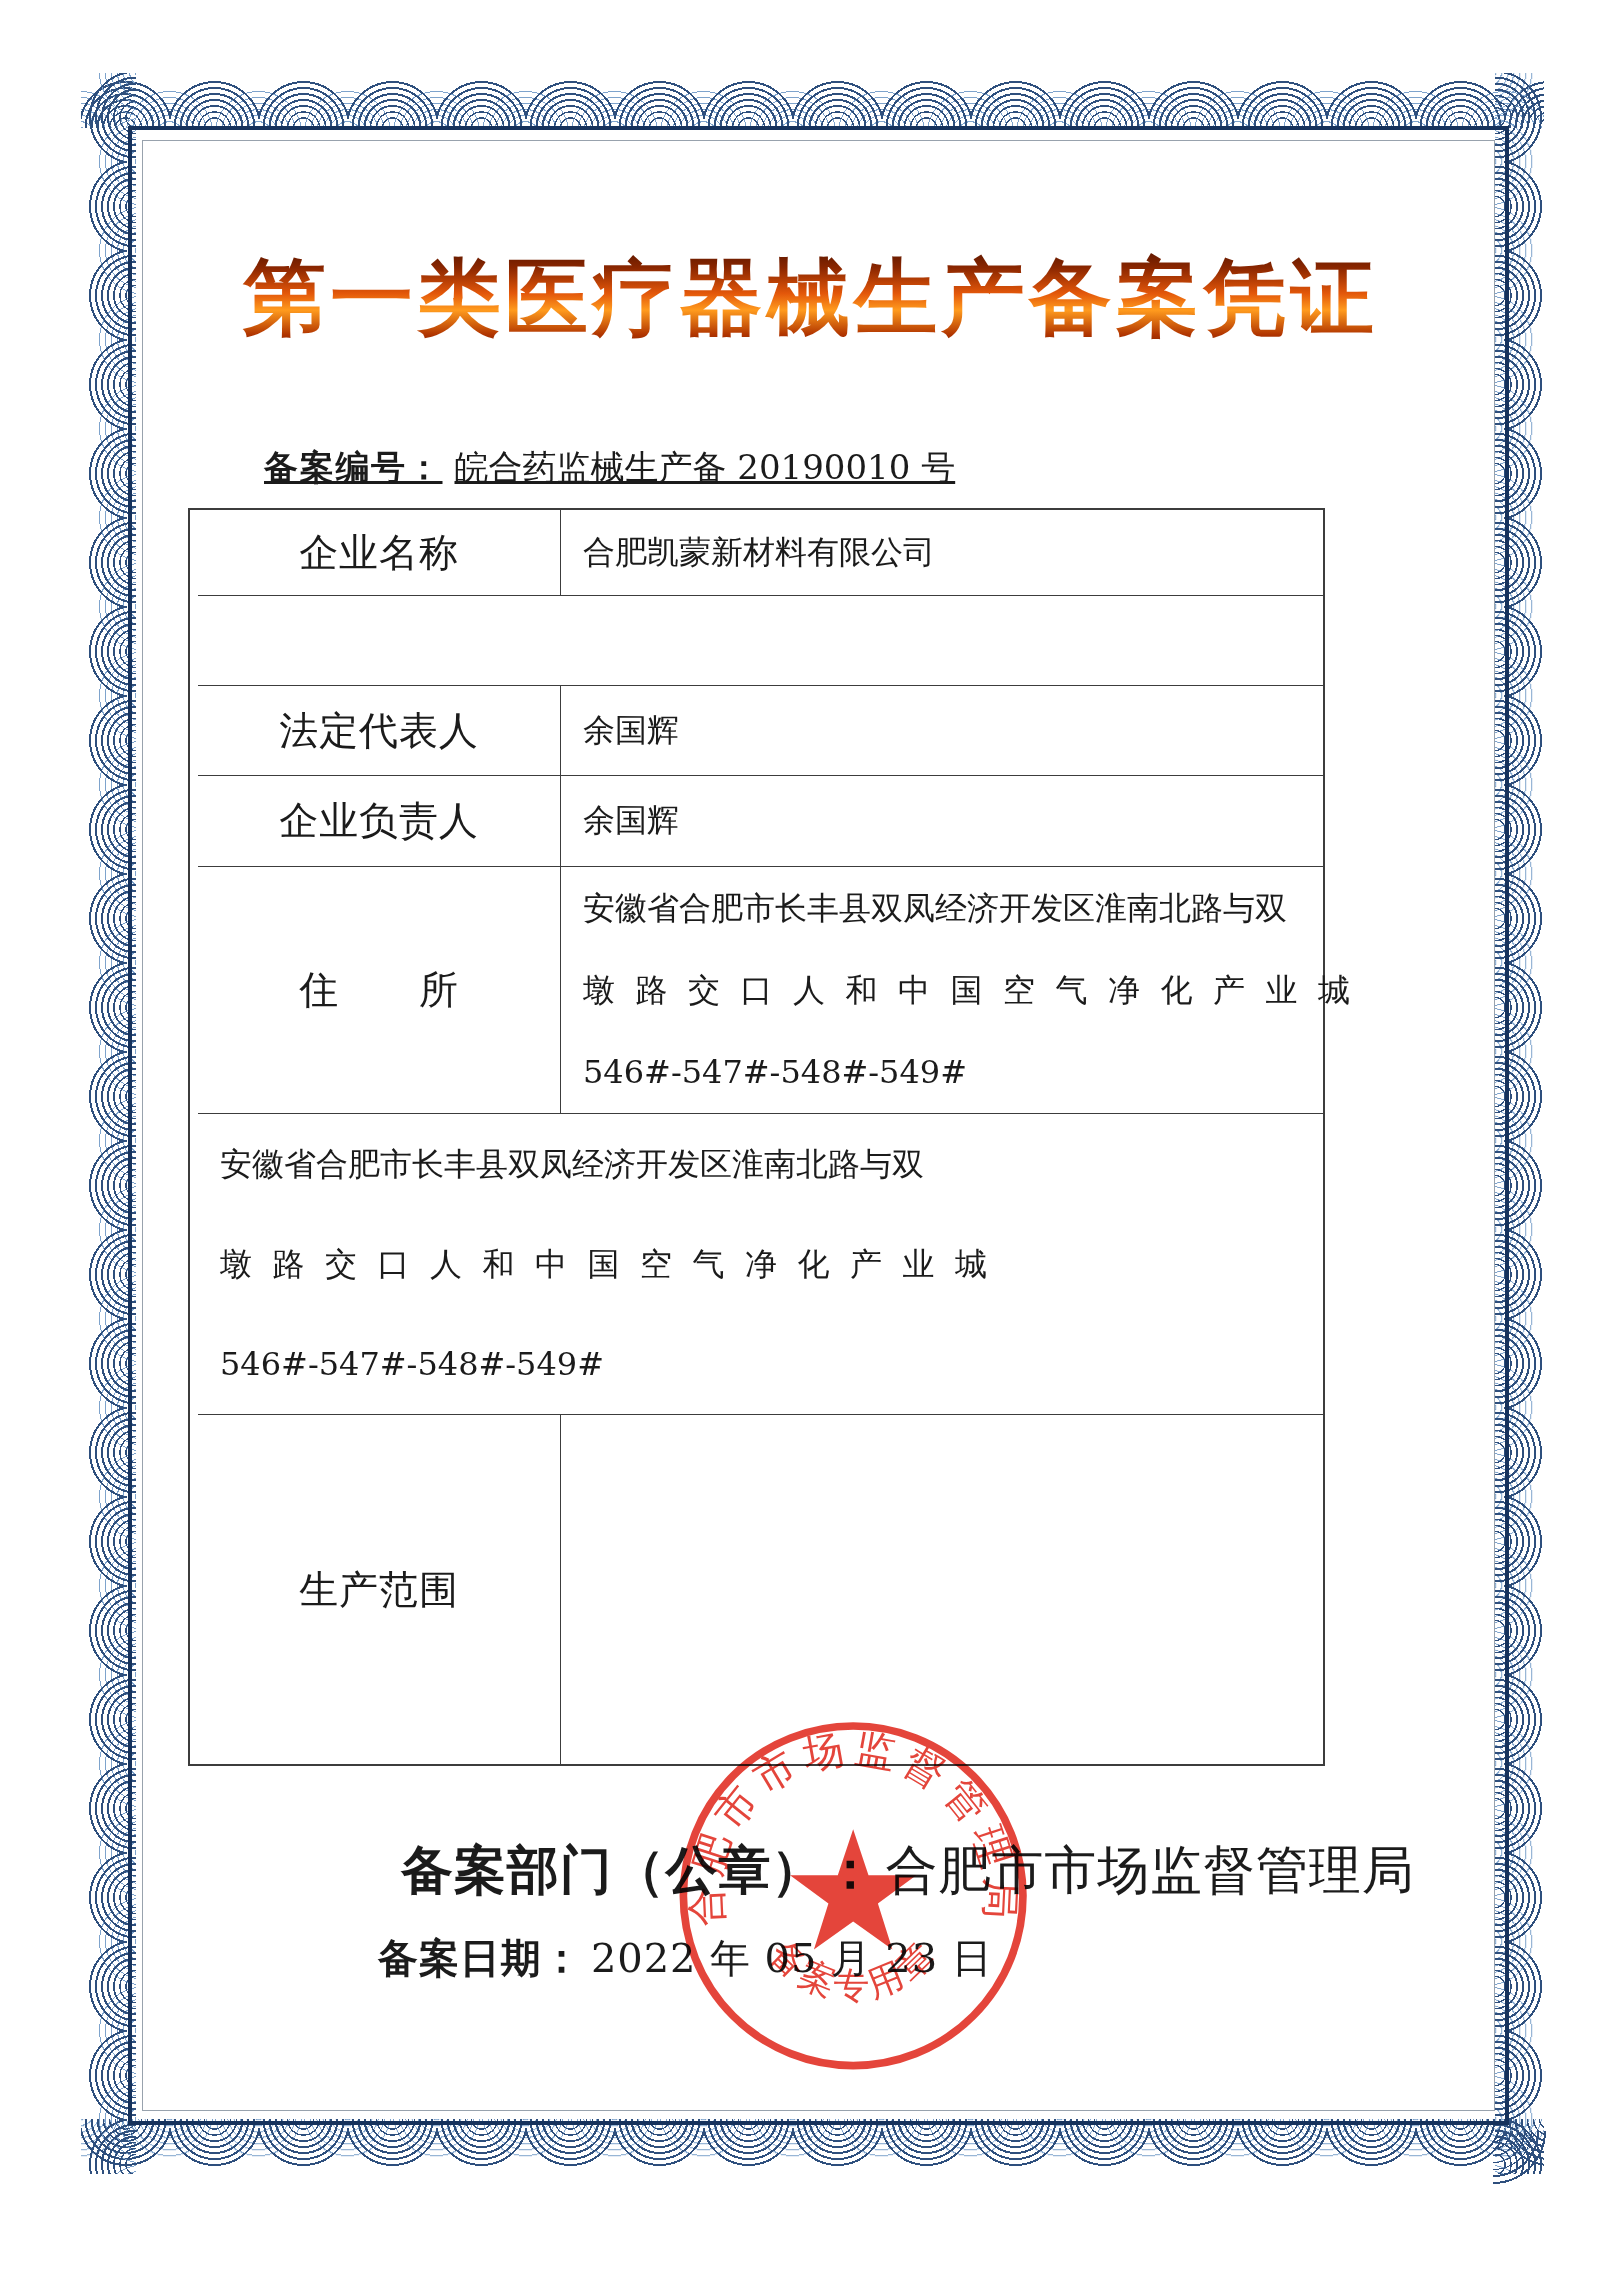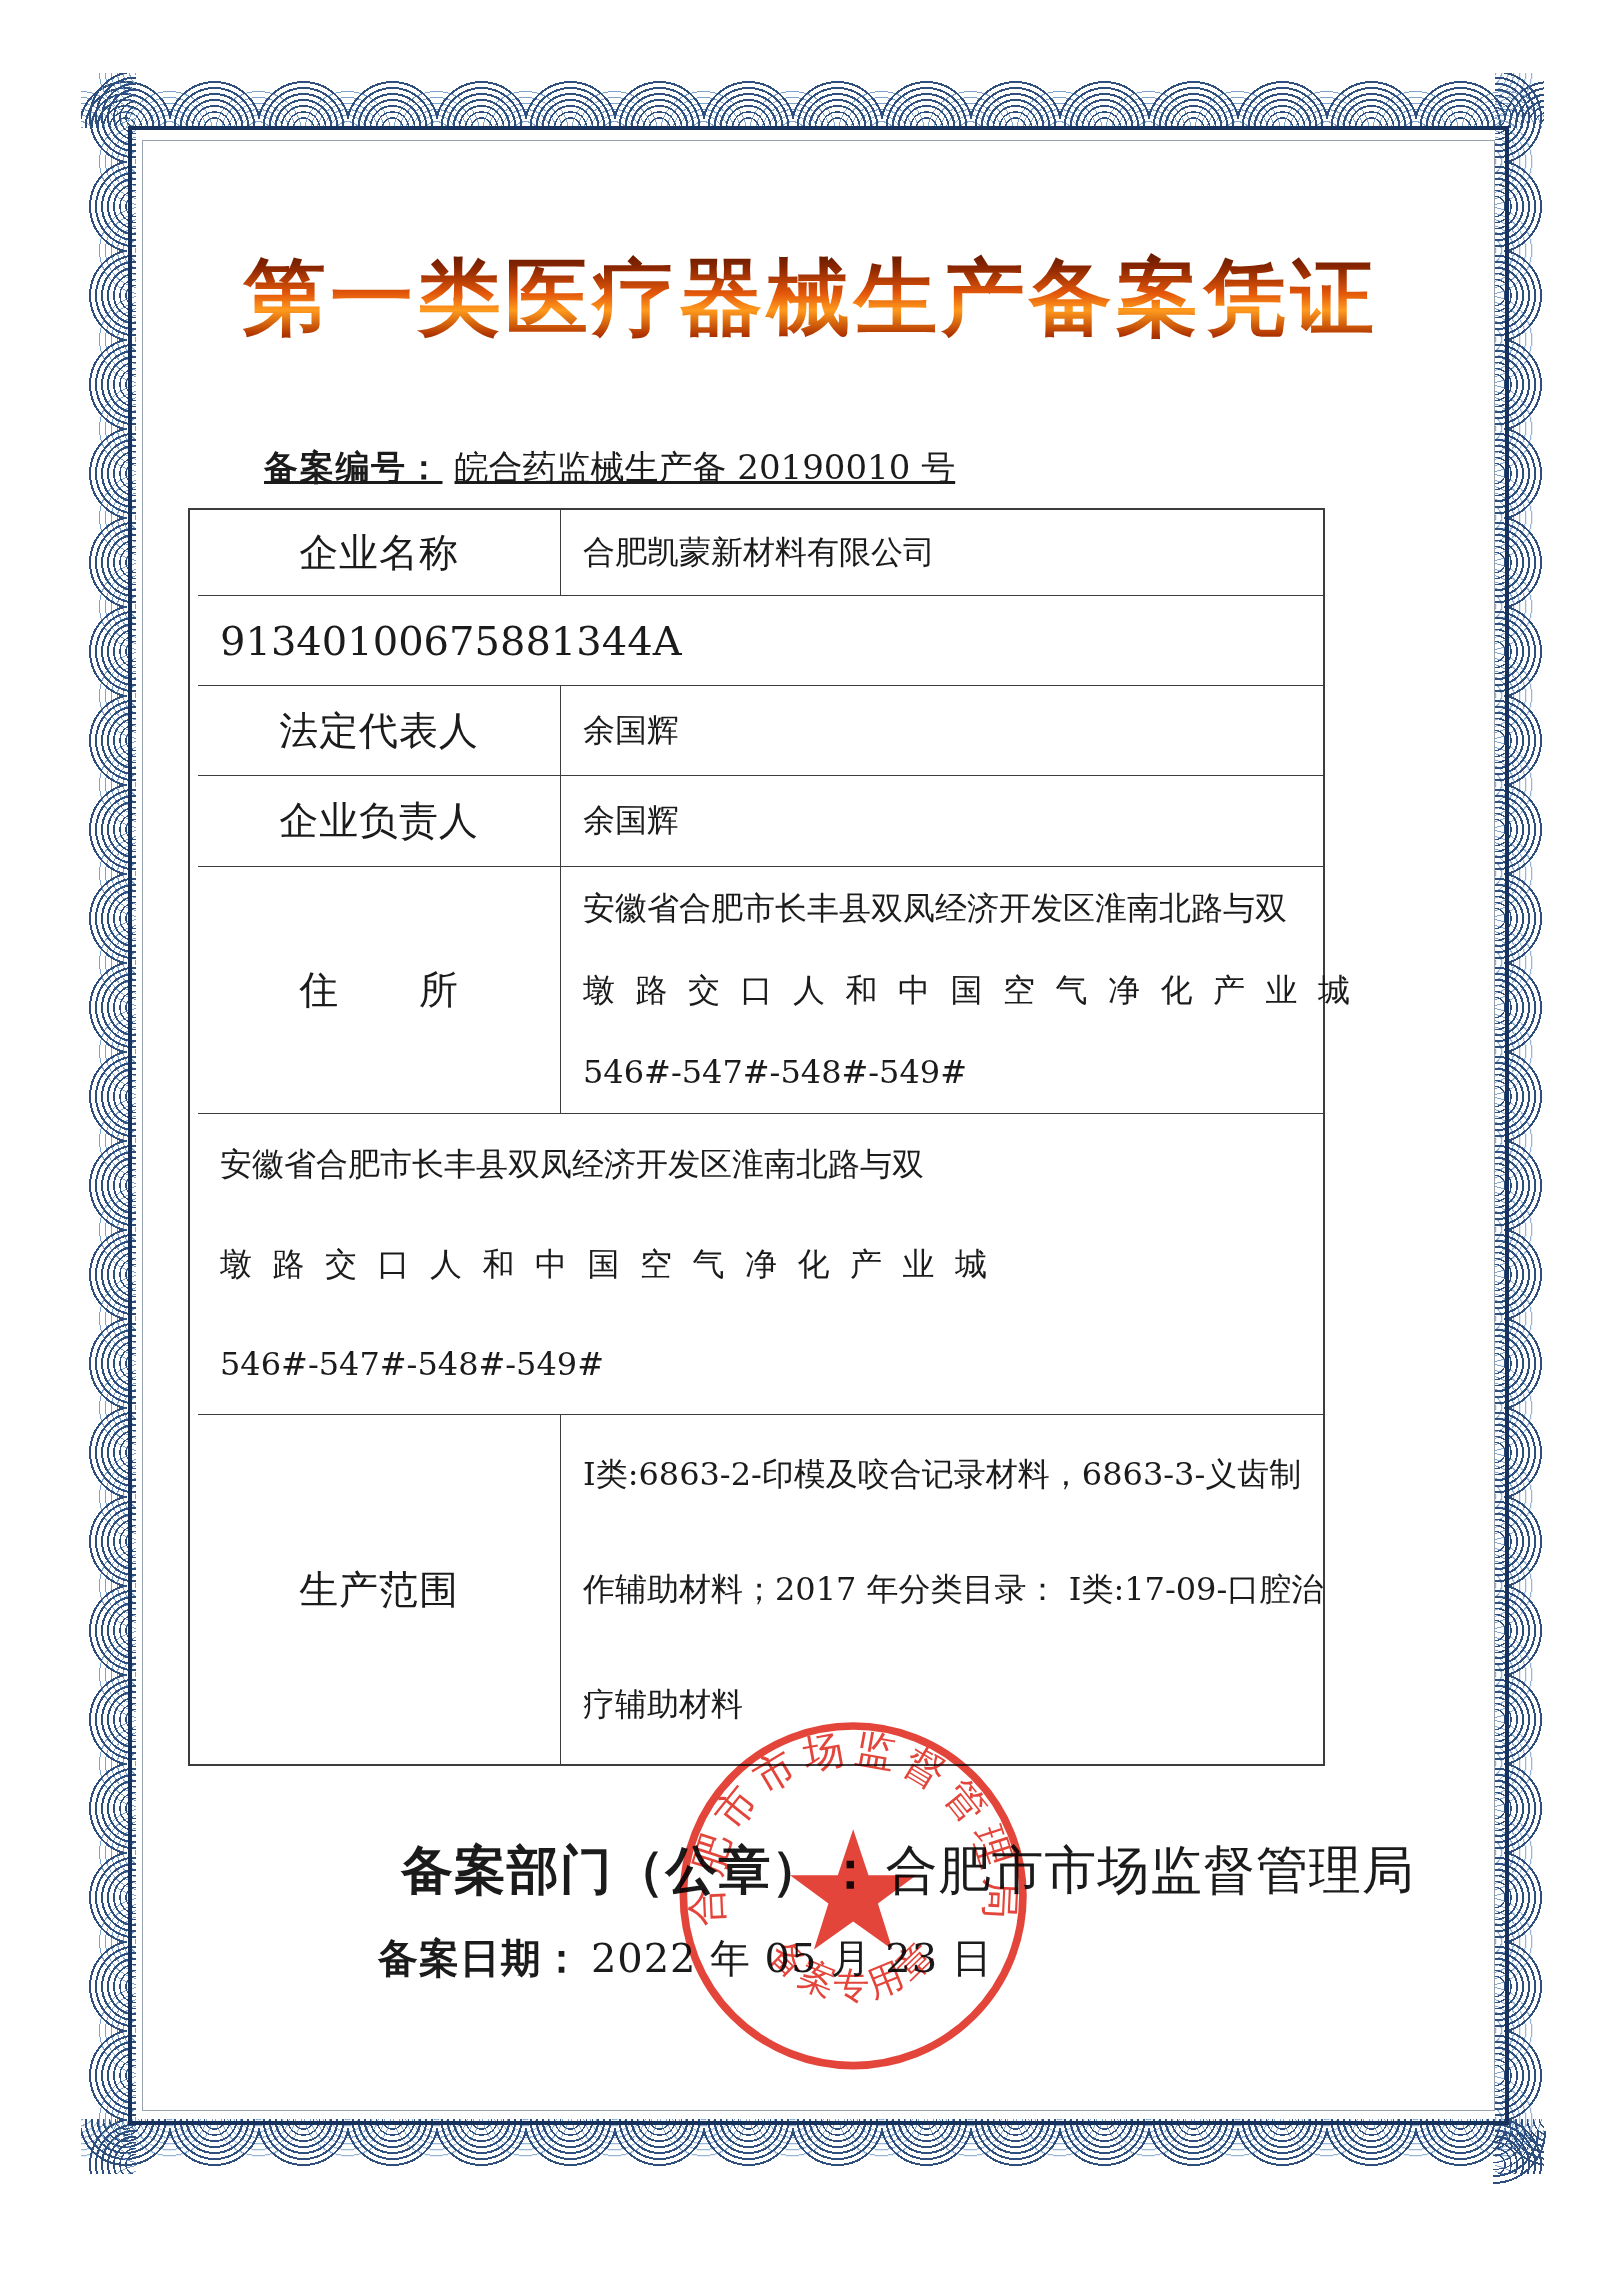--- a/index.html
+++ b/index.html
@@ -90,23 +90,20 @@
 </div>
 
 <div class="info-table">
   <div class="trow" style="height:85px;">
     <div class="tlabel">企业名称</div>
     <div class="tvalue">
         <div class="vline">合肥凯蒙新材料有限公司</div>
       </div>
   </div>
   <div class="trow" style="height:90px;">
-    <div class="tvalue" style="font-size:40px;">
-        <div class="vline">91340100675881344A</div>
-      </div>
   </div>
   <div class="trow" style="height:90px;">
     <div class="tlabel">法定代表人</div>
     <div class="tvalue">
         <div class="vline">余国辉</div>
       </div>
   </div>
   <div class="trow" style="height:91px;">
     <div class="tlabel">企业负责人</div>
     <div class="tvalue">
@@ -123,25 +120,20 @@
   </div>
   <div class="trow row-addr" style="height:301px;">
     <div class="tvalue" style="line-height:100px;">
         <div class="vline">安徽省合肥市长丰县双凤经济开发区淮南北路与双</div>
         <div class="vline">墩路交口人和中国空气净化产业城</div>
         <div class="vline">546#-547#-548#-549#</div>
       </div>
   </div>
   <div class="trow" style="height:350px;">
     <div class="tlabel">生产范围</div>
-    <div class="tvalue" style="line-height:115px;">
-        <div class="vline">Ⅰ类:6863-2-印模及咬合记录材料，6863-3-义齿制</div>
-        <div class="vline">作辅助材料；2017 年分类目录： Ⅰ类:17-09-口腔治</div>
-        <div class="vline">疗辅助材料</div>
-      </div>
   </div>
 </div>
 
 <div class="f-dept">
   <span>备案部门（公章）：</span><span class="val">合肥市市场监督管理局</span>
 </div>
 <div class="f-date">
   <span>备案日期：</span><span class="val">2022 年 05 月 23 日</span>
 </div>
 

